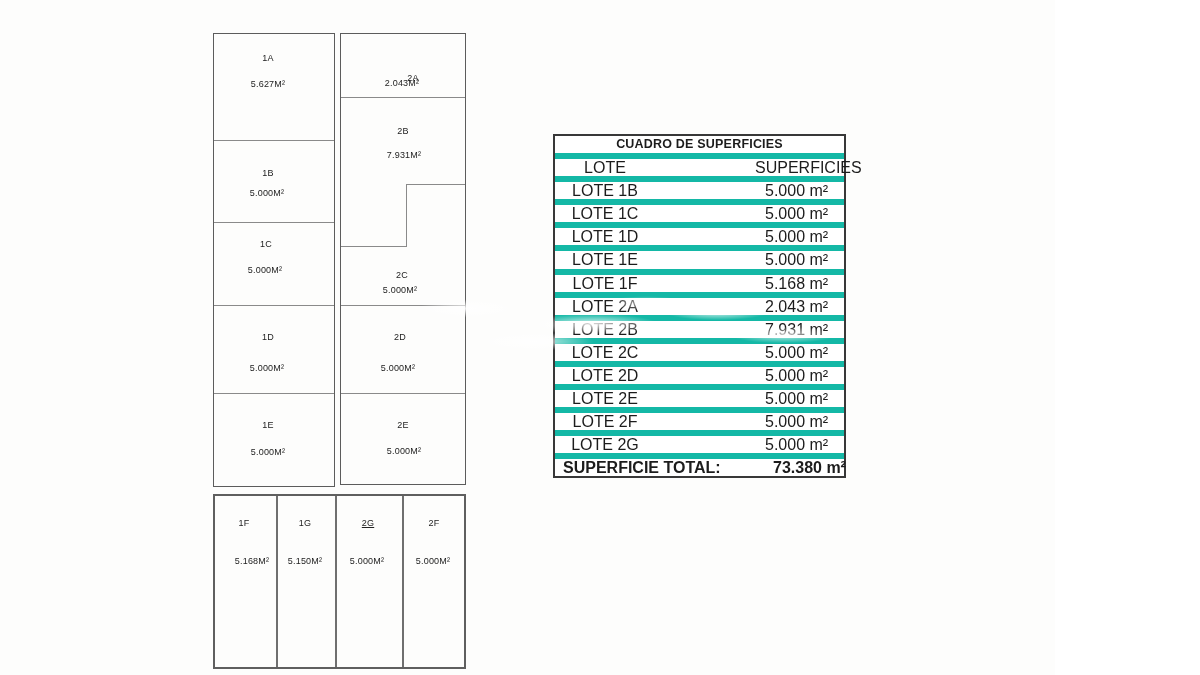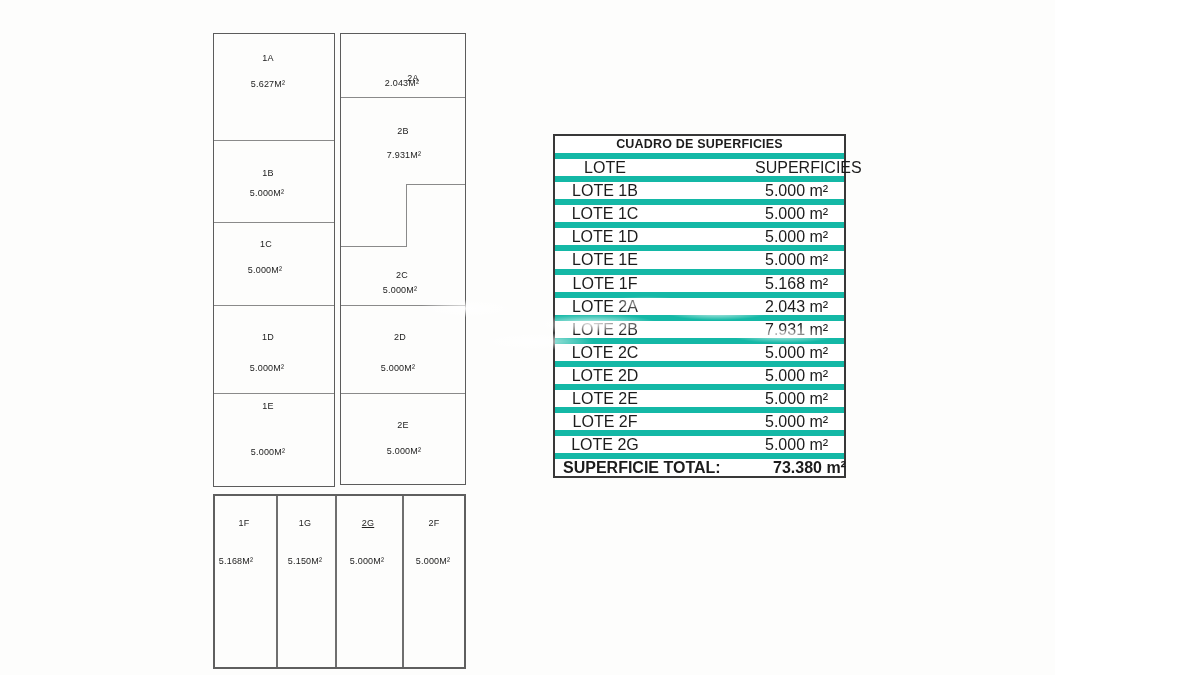--- a/index.html
+++ b/index.html
@@ -80,40 +80,40 @@
 
     <div class="lot-label" style="left:268px;top:173px;">1B</div>
     <div class="lot-area" style="left:267px;top:193px;">5.000M²</div>
 
     <div class="lot-label" style="left:266px;top:244px;">1C</div>
     <div class="lot-area" style="left:265px;top:270px;">5.000M²</div>
 
     <div class="lot-label" style="left:268px;top:337px;">1D</div>
     <div class="lot-area" style="left:267px;top:368px;">5.000M²</div>
 
-    <div class="lot-label" style="left:268px;top:406px;">1E</div>
+    <div class="lot-label" style="left:268px;top:425px;">1E</div>
     <div class="lot-area" style="left:268px;top:452px;">5.000M²</div>
 
     <div class="lot-label" style="left:413px;top:58px;margin-top:20px;">2A</div>
     <div class="lot-area" style="left:402px;top:83px;">2.043M²</div>
 
     <div class="lot-label" style="left:403px;top:131px;">2B</div>
     <div class="lot-area" style="left:404px;top:155px;">7.931M²</div>
 
     <div class="lot-label" style="left:402px;top:275px;">2C</div>
     <div class="lot-area" style="left:400px;top:290px;">5.000M²</div>
 
     <div class="lot-label" style="left:400px;top:337px;">2D</div>
     <div class="lot-area" style="left:398px;top:368px;">5.000M²</div>
 
     <div class="lot-label" style="left:403px;top:425px;">2E</div>
     <div class="lot-area" style="left:404px;top:451px;">5.000M²</div>
 
     <div class="lot-label" style="left:244px;top:523px;text-align:center;">1F</div>
-    <div class="lot-area" style="left:236px;top:561px;">5.168M²</div>
+    <div class="lot-area" style="left:242px;top:561px;padding-left:20px;">5.168M²</div>
 
     <div class="lot-label" style="left:305px;top:523px;">1G</div>
     <div class="lot-area" style="left:305px;top:561px;">5.150M²</div>
 
     <div class="lot-label" style="left:368px;top:523px;text-decoration:underline;">2G</div>
     <div class="lot-area" style="left:367px;top:561px;">5.000M²</div>
 
     <div class="lot-label" style="left:434px;top:523px;">2F</div>
     <div class="lot-area" style="left:433px;top:561px;">5.000M²</div>
   </div>

